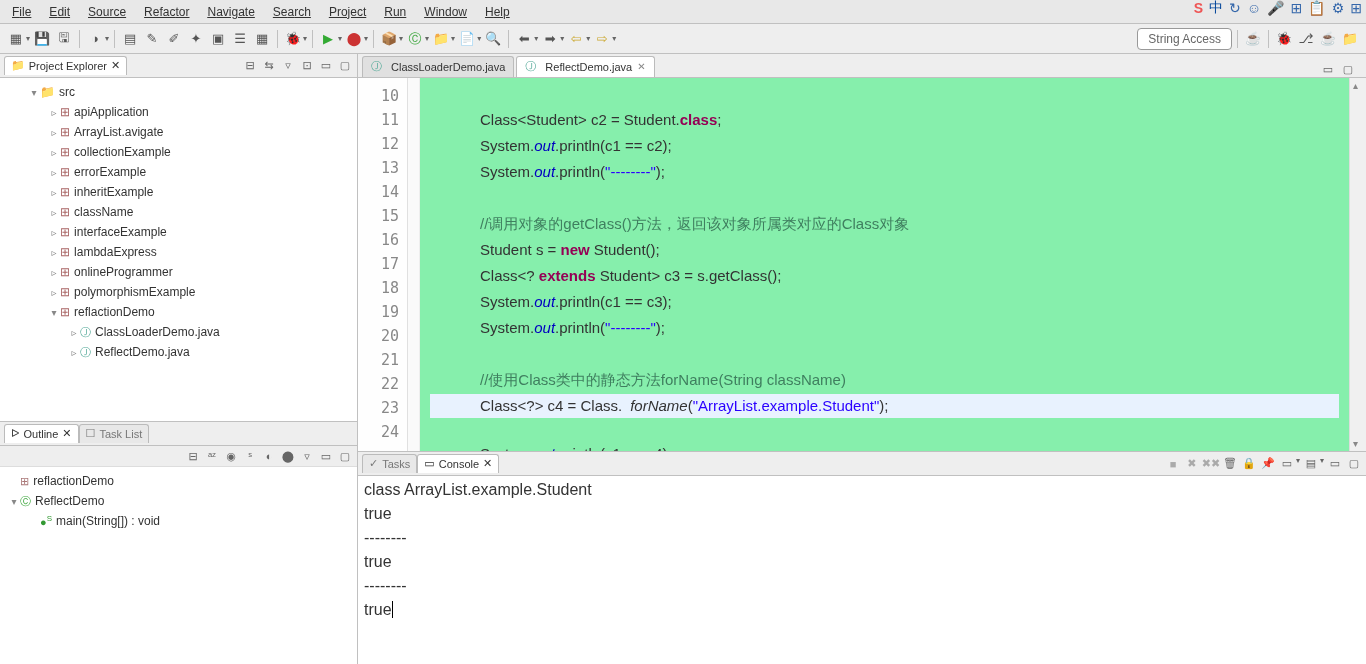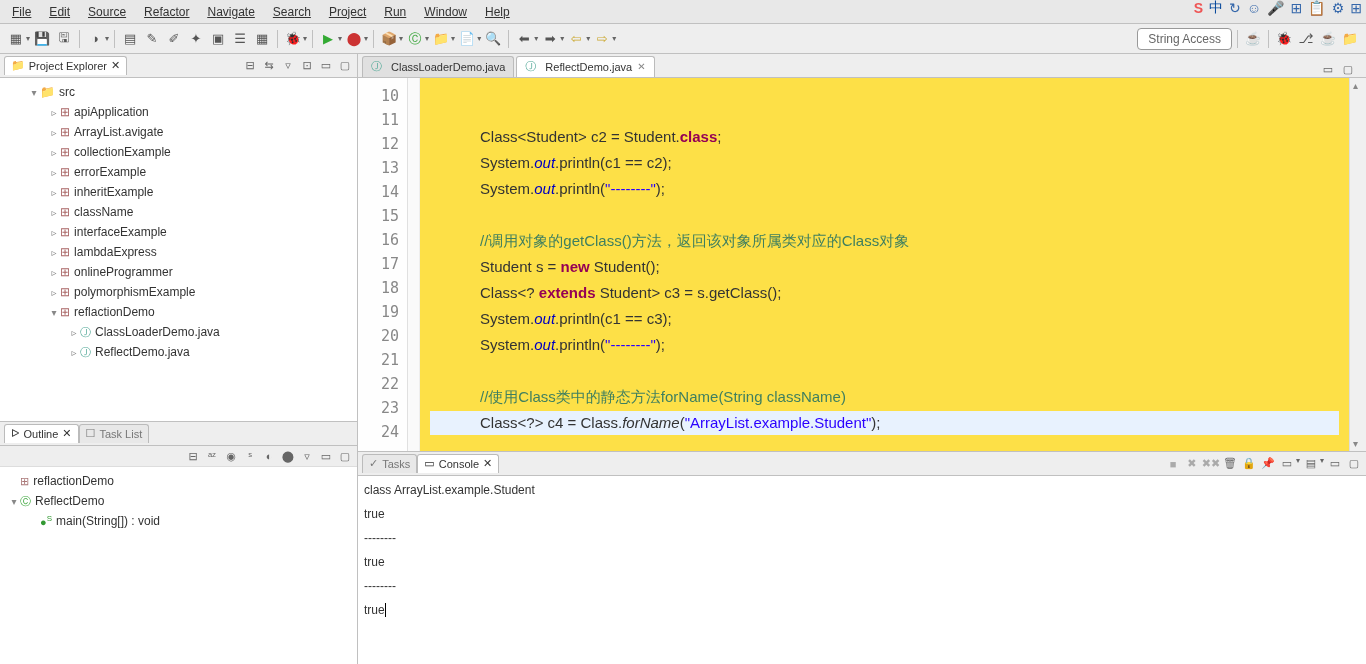--- a/index.html
+++ b/index.html
@@ -49,38 +49,38 @@
 .ind1 { padding-left: 26px; } .ind2 { padding-left: 46px; } .ind3 { padding-left: 66px; }
 
 
 .editor-tabs { background: #eee; display: flex; align-items: flex-end; height: 24px; padding: 0 4px; gap: 2px; border-bottom: 1px solid #c0c0c0; }
 .editor-tab { background: #e0e0e0; border: 1px solid #bbb; border-bottom: none; padding: 2px 8px 3px; display: flex; align-items: center; gap: 5px; font-size: 11px; border-radius: 3px 3px 0 0; }
 .editor-tab.active { background: #fff; }
 .close-x { color: #888; font-size: 10px; cursor: pointer; }
 .editor-tools-right { margin-left:auto; display:flex; gap:4px; padding-right:6px;}
 
 
-.editor-body { flex: 1; display: flex; background: #fde047; overflow: hidden; position: relative; }
+.editor-body { flex: 1; display: flex; background: #86efac; overflow: hidden; position: relative; }
 .gutter { width: 50px; background: #fefefe; border-right: 1px solid #e0e0e0; text-align: right; padding: 6px 8px 6px 0; font-family: Consolas, monospace; font-size: 15px; color: #888; line-height: 24px; }
 .fold-bar { width: 12px; background: #fafafa; border-right: 1px solid #eee; }
-.code { flex: 1; padding: 21px 10px; font-family: Consolas, "Courier New", monospace; font-size: 15px; line-height: 24px; white-space: pre; overflow: auto; }
+.code { flex: 1; padding: 4px 10px; font-family: Consolas, "Courier New", monospace; font-size: 15px; line-height: 24px; white-space: pre; overflow: auto; }
 .hl-line { background: #e8f2fe; display: block; width: 100%; }
 .kw { color: #950055; font-weight: bold; }
 .str { color: #2a00ff; }
 .comm { color: #3f7f5f; }
 .field { color: #0000c0; font-style: italic; }
-.static { font-style: italic; }
+.static { font-style: italic; margin-left: 8px; }
 .vscroll { width:17px; background:#f0f0f0; border-left:1px solid #ddd; position:relative;}
 .vscroll::before { content:"▴"; position:absolute; top:2px; left:3px; font-size:10px; color:#888;}
 .vscroll::after { content:"▾"; position:absolute; bottom:2px; left:3px; font-size:10px; color:#888;}
 
 
 .bottom-panel { height: 213px; border-top: 1px solid #c0c0c0; display: flex; flex-direction: column; }
 .console-head { border-bottom: 1px solid #e8e8e8; background: #fff; color: #888; padding: 2px 6px; font-size: 11px; }
-.console-body { flex: 1; background: #fff; font-family: Consolas, monospace; font-size: 12px; line-height: 24px; padding: 2px 6px; white-space: pre; }
+.console-body { flex: 1; background: #fff; font-family: Consolas, monospace; font-size: 16px; line-height: 24px; padding: 2px 6px; white-space: pre; }
 .cursor-bar { border-right: 1px solid #000; animation: blink 1s step-end infinite; }
 @keyframes blink { 50% { border-color: transparent; } }
 
 .outline-tools { background:#eee; padding:2px 4px; display:flex; gap:3px; justify-content:flex-end; border-bottom:1px solid #ddd;}
 
 .top-right-icons { position:absolute; top:-1px; right:4px; font-size:14px; color:#36a; display:flex; gap:6px; align-items:center;}
 .top-right-icons span{ cursor:pointer;}
 </style>
 </head>
 <body>

